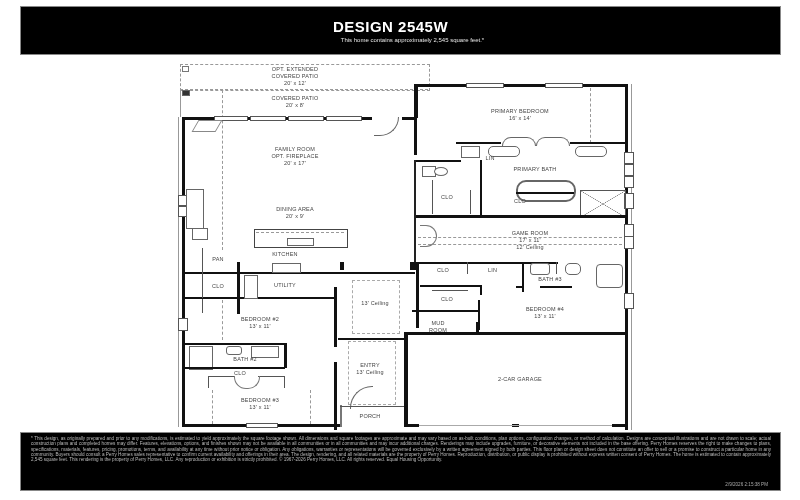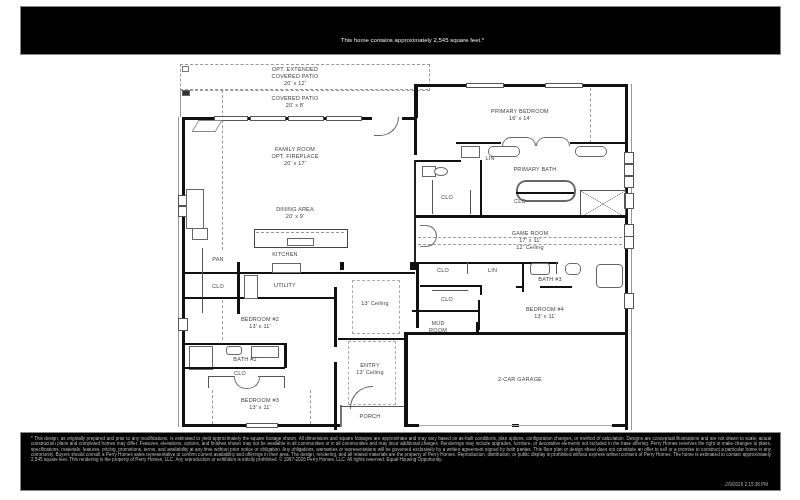--- a/index.html
+++ b/index.html
@@ -20,20 +20,21 @@
   .win { position: absolute; background: #fff; border: 1px solid #555; }
 
   .footer { position: absolute; left: 20px; top: 432px; width: 759px; height: 57px; background: #000; border: 1px solid #888; }
   .footer .disc { position: absolute; left: 10px; top: 3px; width: 740px; color: #bbb; font-size: 4.6px; line-height: 5.3px; text-align: justify; overflow: hidden; height: 44px; }
   .footer .ts { position: absolute; right: 12px; bottom: 3px; color: #aaa; font-size: 4.6px; }
 </style>
 </head>
 <body>
 
 <div class="header">
+  <div class="title"><span>DESIGN 2545W</span></div>
   <div class="subtitle"><span>This home contains approximately 2,545 square feet.*</span></div>
 </div>
 
 <div class="plan">
 
   <div style="position:absolute;left:180px;top:64px;width:248px;height:25px;border:1px dashed #999;"></div>
   <div class="dash-h" style="left:180px;top:89px;width:248px;"></div>
   <div class="box" style="left:182px;top:66px;width:5px;height:4px;border-color:#777;"></div>
   <div class="box" style="left:182px;top:90px;width:6px;height:4px;background:#333;"></div>
 

